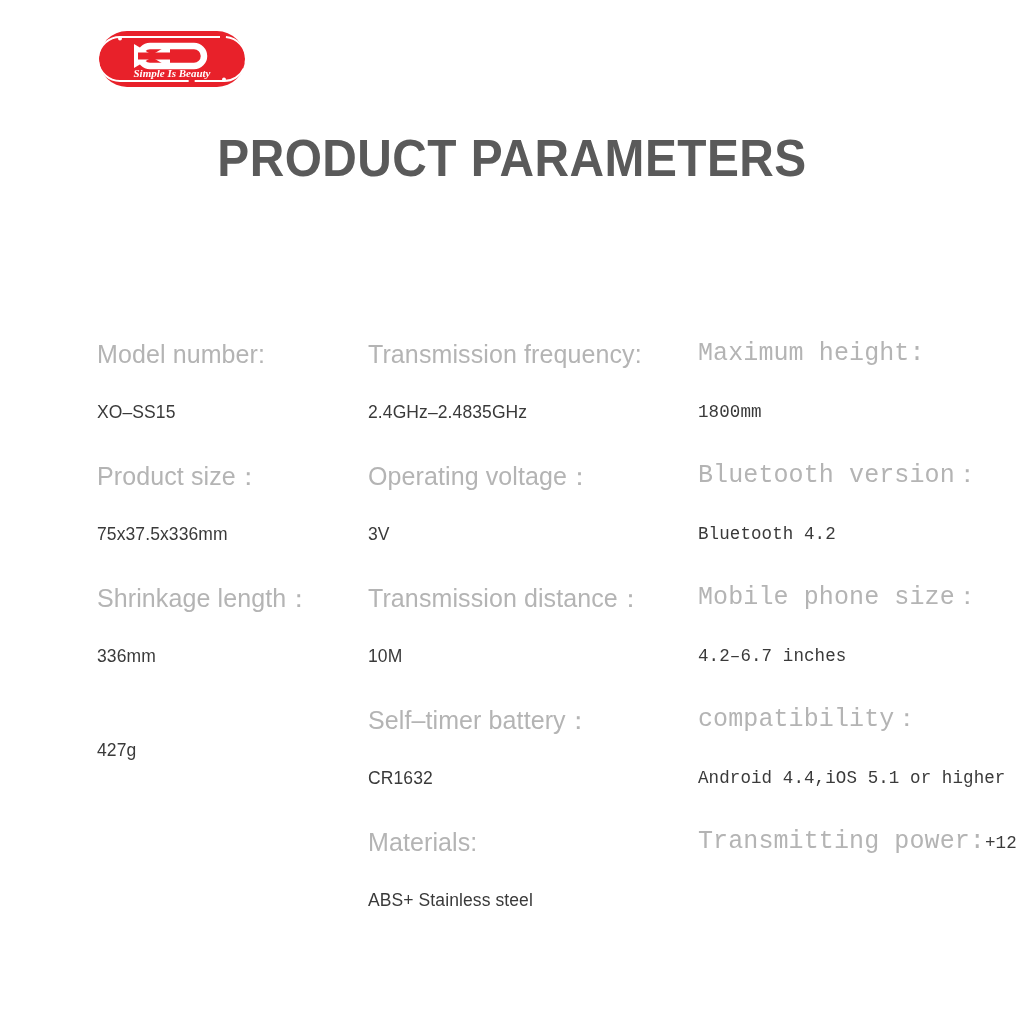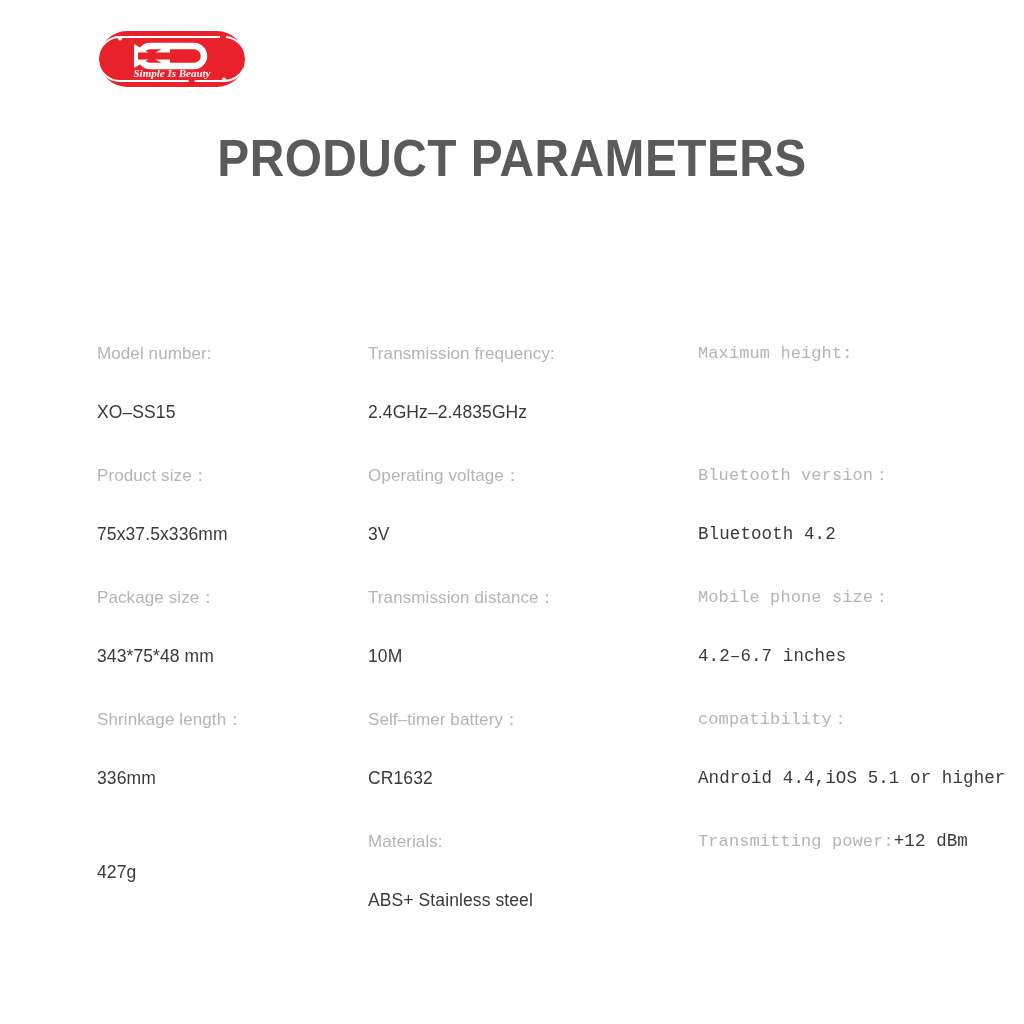--- a/index.html
+++ b/index.html
@@ -60,21 +60,21 @@
   }
   #spec-col-1 { left: 97px;  width: 265px; }
   #spec-col-2 { left: 368px; width: 325px; }
   #spec-col-3 { left: 698px; width: 320px; font-family: Liberation Mono, monospace; }
 
   .spec-item {
     height: 122px;
   }
   .spec-label {
     display: block;
-    font-size: 17px;
+    font-size: 25px;
     line-height: 28px;
     color: #b4b4b4;
     white-space: nowrap;
     letter-spacing: 0.1px;
   }
   .spec-value {
     display: block;
     margin-top: 31px;
     font-size: 17.5px;
     line-height: 26px;
@@ -124,24 +124,20 @@
   <div class="spec-col" id="spec-col-1">
     <div class="spec-item">
       <span class="spec-label">Model number:</span>
       <span class="spec-value">XO–SS15</span>
     </div>
     <div class="spec-item">
       <span class="spec-label">Product size：</span>
       <span class="spec-value">75x37.5x336mm</span>
     </div>
     <div class="spec-item">
-      <span class="spec-label">Package size：</span>
-      <span class="spec-value">343*75*48 mm</span>
-    </div>
-    <div class="spec-item">
       <span class="spec-label">Shrinkage length：</span>
       <span class="spec-value">336mm</span>
     </div>
     <div class="spec-item">
       <span class="spec-value">427g</span>
     </div>
   </div>
 
   <div class="spec-col" id="spec-col-2">
     <div class="spec-item">
@@ -162,20 +158,21 @@
     </div>
     <div class="spec-item">
       <span class="spec-label">Materials:</span>
       <span class="spec-value">ABS+ Stainless steel</span>
     </div>
   </div>
 
   <div class="spec-col" id="spec-col-3">
     <div class="spec-item">
       <span class="spec-label">Maximum height:</span>
+      <span class="spec-value">1800mm</span>
     </div>
     <div class="spec-item">
       <span class="spec-label">Bluetooth version：</span>
       <span class="spec-value">Bluetooth 4.2</span>
     </div>
     <div class="spec-item">
       <span class="spec-label">Mobile phone size：</span>
       <span class="spec-value">4.2–6.7 inches</span>
     </div>
     <div class="spec-item">

